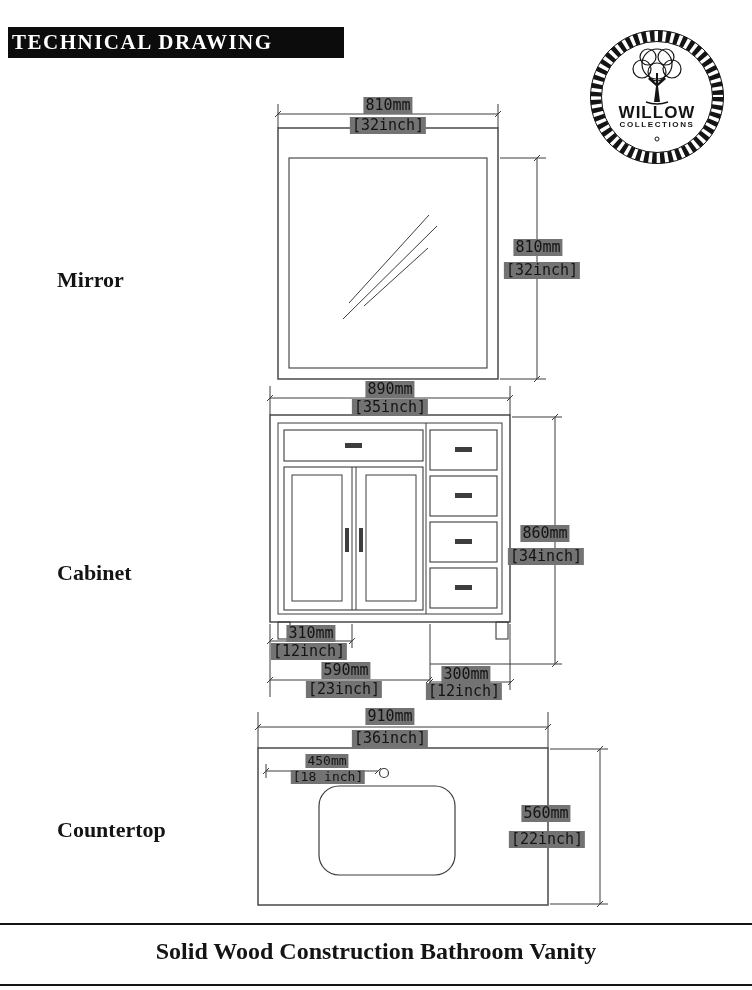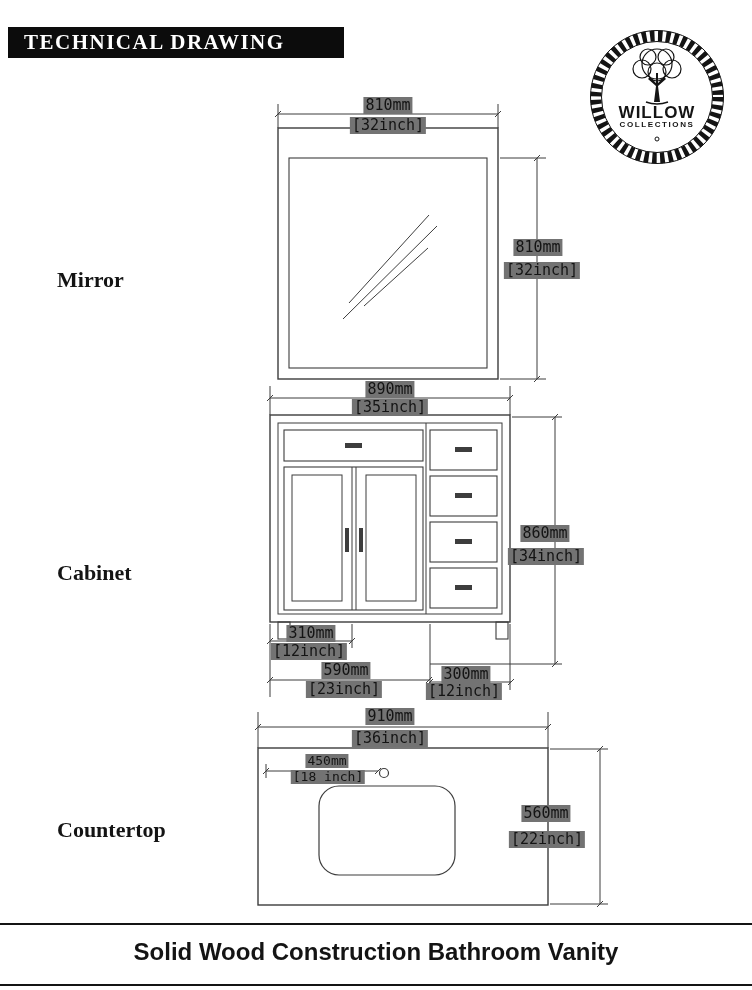--- a/index.html
+++ b/index.html
@@ -15,21 +15,21 @@
     width:752px;height:990px;
     margin:0 auto;
     background:#ffffff;
     font-family:"Liberation Serif",serif;
     overflow:hidden;
   }
   .drawing{position:absolute;left:0;top:0;color:var(--line);}
   .header-box{
     position:absolute;left:8px;top:27px;width:336px;height:31px;
     background:var(--banner-bg);color:var(--banner-text);
-    display:flex;align-items:center;padding-left:16px;
+    display:flex;align-items:center;padding-left:4px;
     font-weight:700;font-size:21px;letter-spacing:1.5px;
     font-family:"Liberation Serif",serif;
   }
   .part-label{
     position:absolute;
     font-family:"Liberation Serif",serif;font-weight:700;
     font-size:22px;color:var(--ink);white-space:nowrap;
   }
   .dim{
     position:absolute;transform:translateX(-50%);
@@ -48,21 +48,21 @@
   .logo-sub{
     position:absolute;left:50%;top:94px;transform:translateX(-50%);
     font-family:"Liberation Sans",sans-serif;font-weight:700;
     font-size:8px;letter-spacing:1.6px;color:var(--ink);z-index:2;white-space:nowrap;
   }
   .rule{position:absolute;left:0;width:752px;height:2px;background:var(--ink);}
   .rule-top{top:923px;}
   .rule-bottom{top:984px;}
   .footer-text{
     position:absolute;left:0;right:0;top:938px;text-align:center;
-    font-family:Liberation Sans, sans-serif;font-weight:700;
+    font-family:Liberation Serif, serif;font-weight:700;
     font-size:24px;color:var(--ink);
   }
 </style>
 </head>
 <body>
 
 <div class="page">
 
   <svg class="drawing" width="752" height="990" viewBox="0 0 752 990" fill="none" stroke="currentColor">
 

